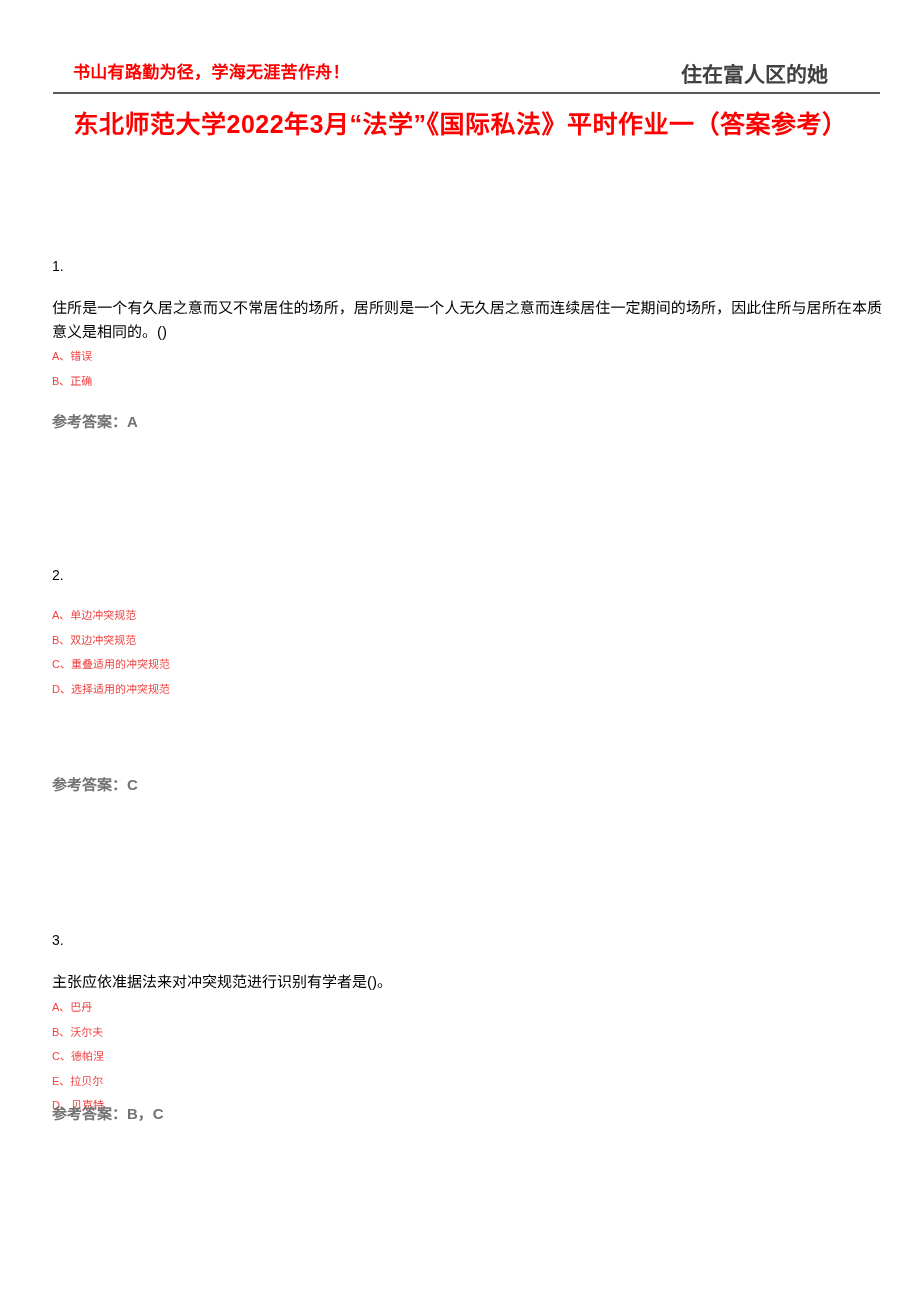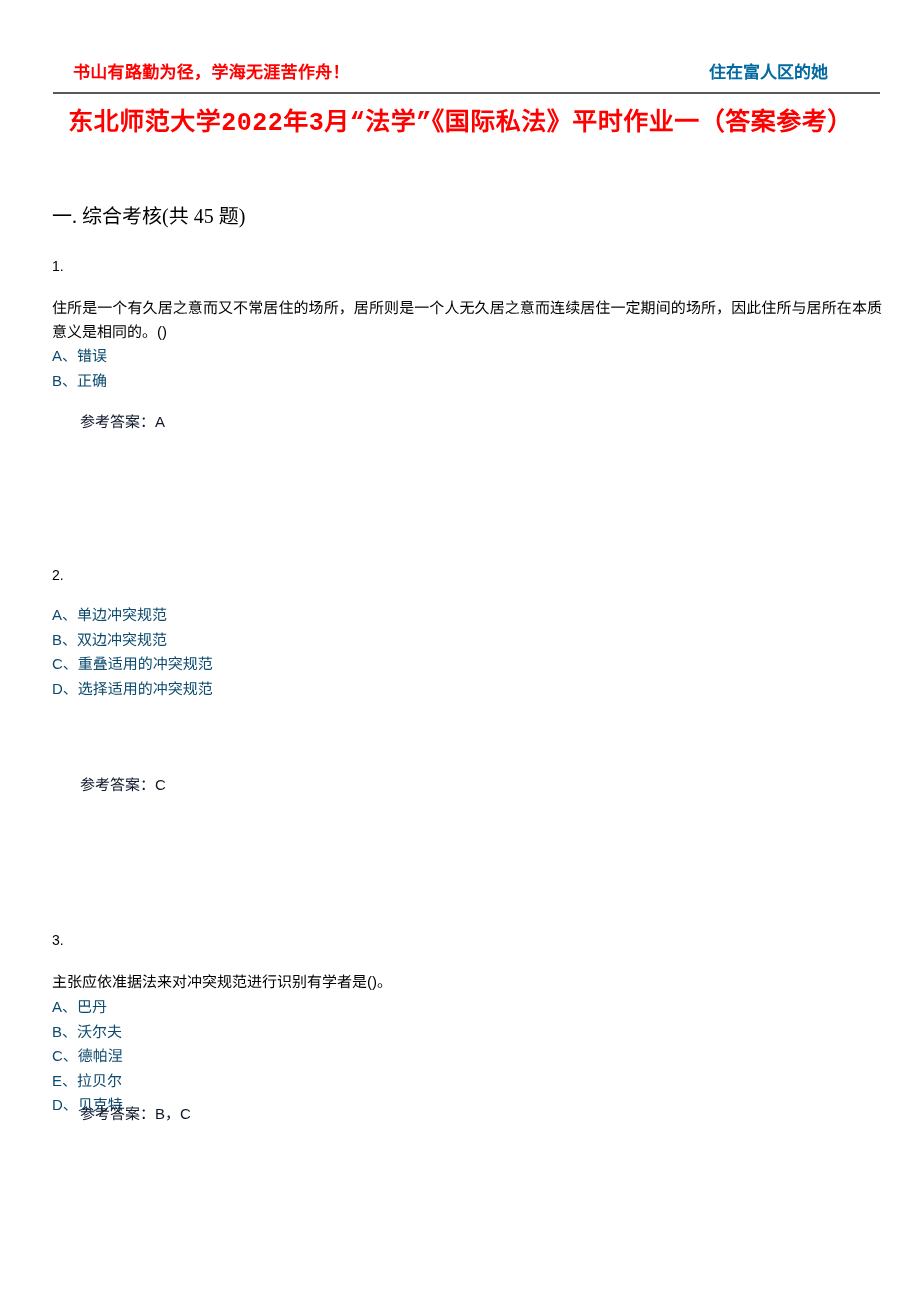--- a/index.html
+++ b/index.html
@@ -39,45 +39,45 @@
   .header-left {
     color: #ff0000;
     font-family: "Liberation Serif", "DejaVu Serif", serif;
     font-weight: bold;
     font-size: 17px;
     letter-spacing: 0.3px;
     white-space: nowrap;
     padding-left: 20px;
   }
   .header-right {
-    color: #0369a1;
+    color: #404040;
     font-family: "Liberation Sans", "DejaVu Sans", sans-serif;
     font-weight: bold;
-    font-size: 17px;
+    font-size: 21px;
     white-space: nowrap;
     padding-right: 52px;
   }
   .header-rule {
     position: absolute;
     left: 53px;
     top: 92px;
     width: 827px;
     height: 2px;
     background: #595959;
   }
 
   
   .doc-title {
     position: absolute;
     left: 38px;
     top: 104px;
     width: 845px;
     text-align: center;
     color: #ff0000;
-    font-family: Liberation Mono, monospace;
+    font-family: Liberation Sans, sans-serif;
     font-weight: bold;
     font-size: 25px;
     line-height: 40px;
     letter-spacing: 0.5px;
   }
 
   
   .section-heading {
     position: absolute;
     left: 52px;
@@ -106,35 +106,34 @@
     font-family: "Liberation Sans", "DejaVu Sans", sans-serif;
     font-size: 15px;
     line-height: 24px;
     color: #000000;
     text-align: justify;
     margin-bottom: 1px;
     margin-top: 20px;
   }
   .q-options {
     font-family: "Liberation Sans", "DejaVu Sans", sans-serif;
-    font-size: 15px;
+    font-size: 11px;
     line-height: 24.5px;
-    color: #0c4a6e;
+    color: #ef4444;
   }
   .q-option {
     white-space: nowrap;
   }
   .q-answer {
     font-family: "Liberation Sans", "DejaVu Sans", sans-serif;
-    font-weight: normal;
+    font-weight: bold;
     font-size: 15px;
     line-height: 22px;
-    color: #0f172a;
+    color: #737373;
     white-space: nowrap;
-    margin-left: 28px;
   }
 
   
   #q1 { top: 256px; }
   #q1 .q-stem { margin-bottom: 0px; }
   #q1-answer { position: absolute; left: 52px; top: 411px; }
 
   #q2 { top: 565px; }
   #q2-answer { position: absolute; left: 52px; top: 774px; text-align: right; }
 
@@ -147,21 +146,20 @@
 <div class="page">
 
   <div class="running-header">
     <span class="header-left">书山有路勤为径，学海无涯苦作舟！</span>
     <span class="header-right">住在富人区的她</span>
   </div>
   <div class="header-rule"></div>
 
   <div class="doc-title">东北师范大学2022年3月“法学”《国际私法》平时作业一（答案参考）</div>
 
-  <div class="section-heading">一. 综合考核(共 45 题)</div>
 
   <div class="qblock" id="q1">
     <div class="q-number">1.</div>
     <div class="q-stem">住所是一个有久居之意而又不常居住的场所，居所则是一个人无久居之意而连续居住一定期间的场所，因此住所与居所在本质意义是相同的。()</div>
     <div class="q-options">
       <div class="q-option">A、错误</div>
       <div class="q-option">B、正确</div>
     </div>
   </div>
   <div class="q-answer" id="q1-answer">参考答案：A</div>

